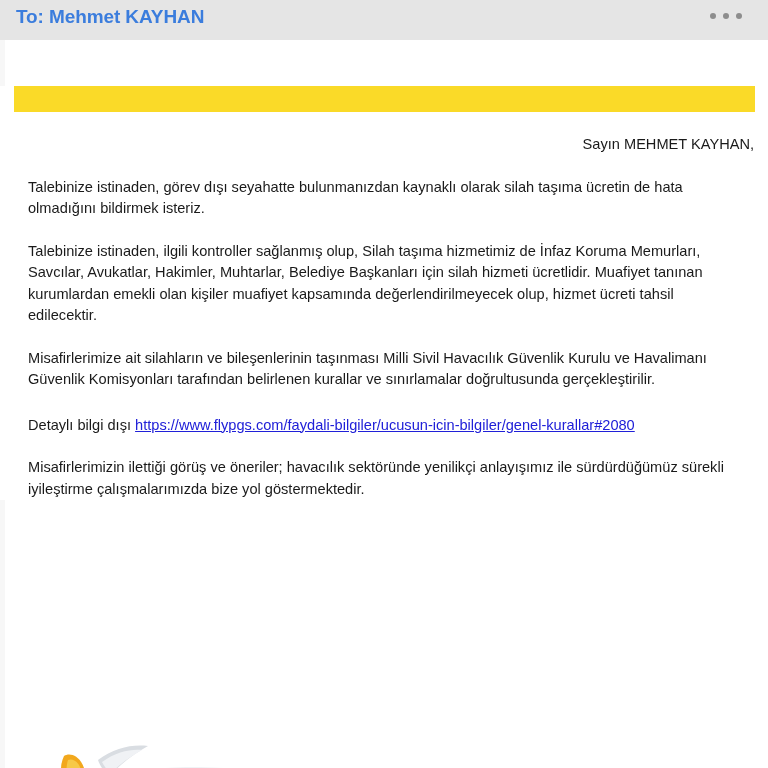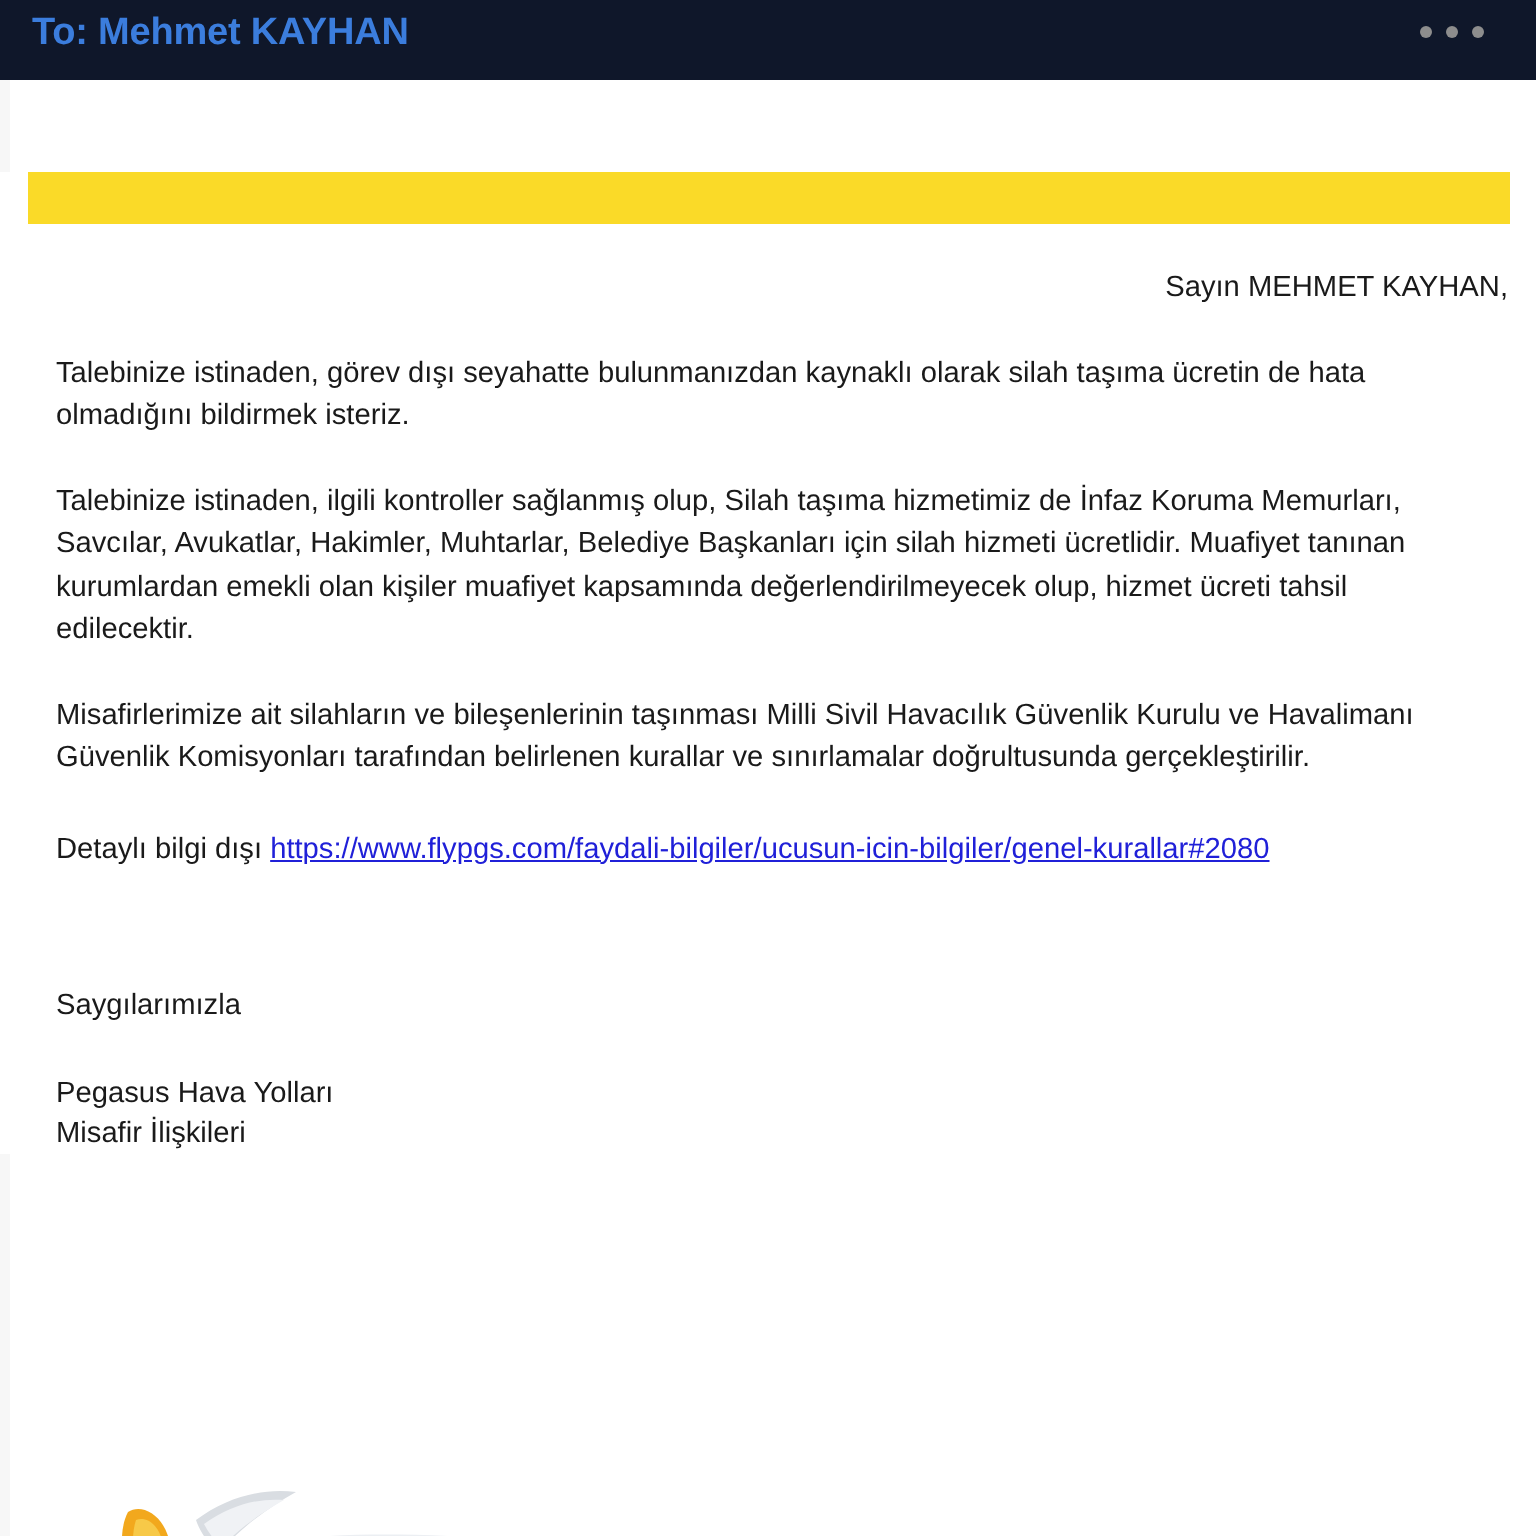--- a/index.html
+++ b/index.html
@@ -30,21 +30,21 @@
   
   .mail-header {
     position: relative;
     z-index: 2;
     height: 40px;
     display: flex;
     align-items: flex-start;
     justify-content: space-between;
     padding: 4px 26px 0 16px;
     box-sizing: border-box;
-    background: #0f172a;
+    background: #e5e5e5;
   }
   .recipient-line {
     font-family: "Liberation Sans", sans-serif;
     font-size: 19px;
     font-weight: bold;
     color: #3b7ddd;
     letter-spacing: -0.1px;
     white-space: nowrap;
     line-height: 26px;
   }
@@ -174,30 +174,23 @@
     <p class="para">Talebinize istinaden, görev dışı seyahatte bulunmanızdan kaynaklı olarak silah taşıma ücretin de hata olmadığını bildirmek isteriz.</p>
 
     <p class="para indent-hang">Talebinize istinaden, ilgili kontroller sağlanmış olup, Silah taşıma hizmetimiz de İnfaz Koruma Memurları, Savcılar, Avukatlar, Hakimler, Muhtarlar, Belediye Başkanları için silah hizmeti ücretlidir. Muafiyet tanınan kurumlardan emekli olan kişiler muafiyet kapsamında değerlendirilmeyecek olup, hizmet ücreti tahsil edilecektir.</p>
 
     <p class="para">Misafirlerimize ait silahların ve bileşenlerinin taşınması Milli Sivil Havacılık Güvenlik Kurulu ve Havalimanı Güvenlik Komisyonları tarafından belirlenen kurallar ve sınırlamalar doğrultusunda gerçekleştirilir.</p>
 
     <p class="link-para">
       <span>Detaylı bilgi dışı </span><a class="mail-link" href="#">https://www.flypgs.com/faydali-bilgiler/ucusun-icin-bilgiler/genel-kurallar#2080</a>
     </p>
 
+    <p class="para">Misafirlerimizin ilettiği görüş ve öneriler; havacılık sektöründe yenilikçi anlayışımız ile sürdürdüğümüz sürekli iyileştirme çalışmalarımızda bize yol göstermektedir.</p>
   </div>
 
-  <div class="signature-block">
-    <p class="sign-off">Saygılarımızla</p>
-
-    <div class="sign-company">
-      <div>Pegasus Hava Yolları</div>
-      <div>Misafir İlişkileri</div>
-    </div>
-  </div>
 
 </div>
 
 <div class="footer-image">
   <svg class="plane-art" viewBox="0 0 260 60" xmlns="http://www.w3.org/2000/svg">
 
     <path d="M36 30 C42 26, 52 30, 56 42 C52 56, 42 60, 36 58 C32 48, 32 38, 36 30 Z" fill="#f2a81d"></path>
     <path d="M40 34 C45 32, 51 36, 53 44 C50 54, 44 57, 40 55 C38 48, 38 40, 40 34 Z" fill="#f7c948"></path>
 
     <path d="M70 34 C86 22, 104 18, 120 20 C106 28, 92 38, 82 50 C76 46, 72 40, 70 34 Z" fill="#d9dde2"></path>

